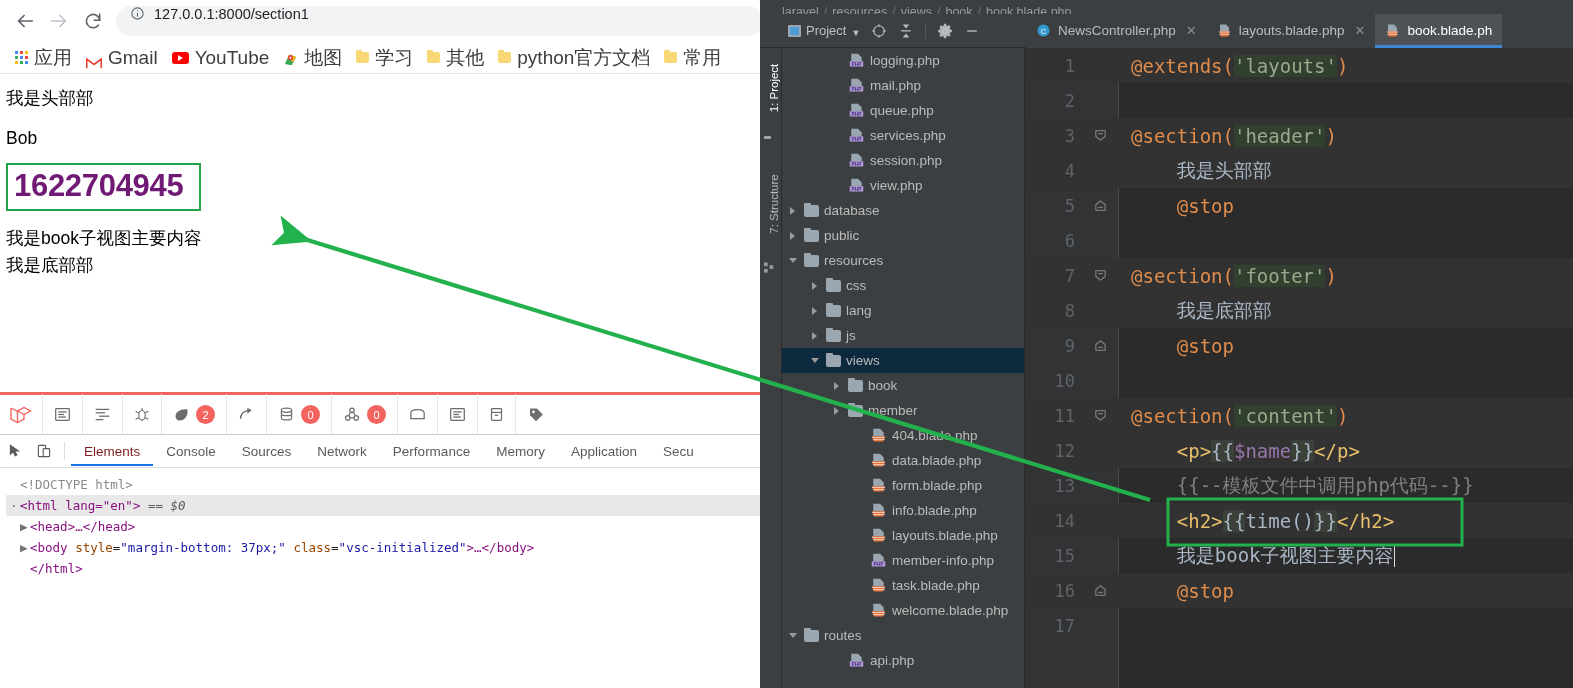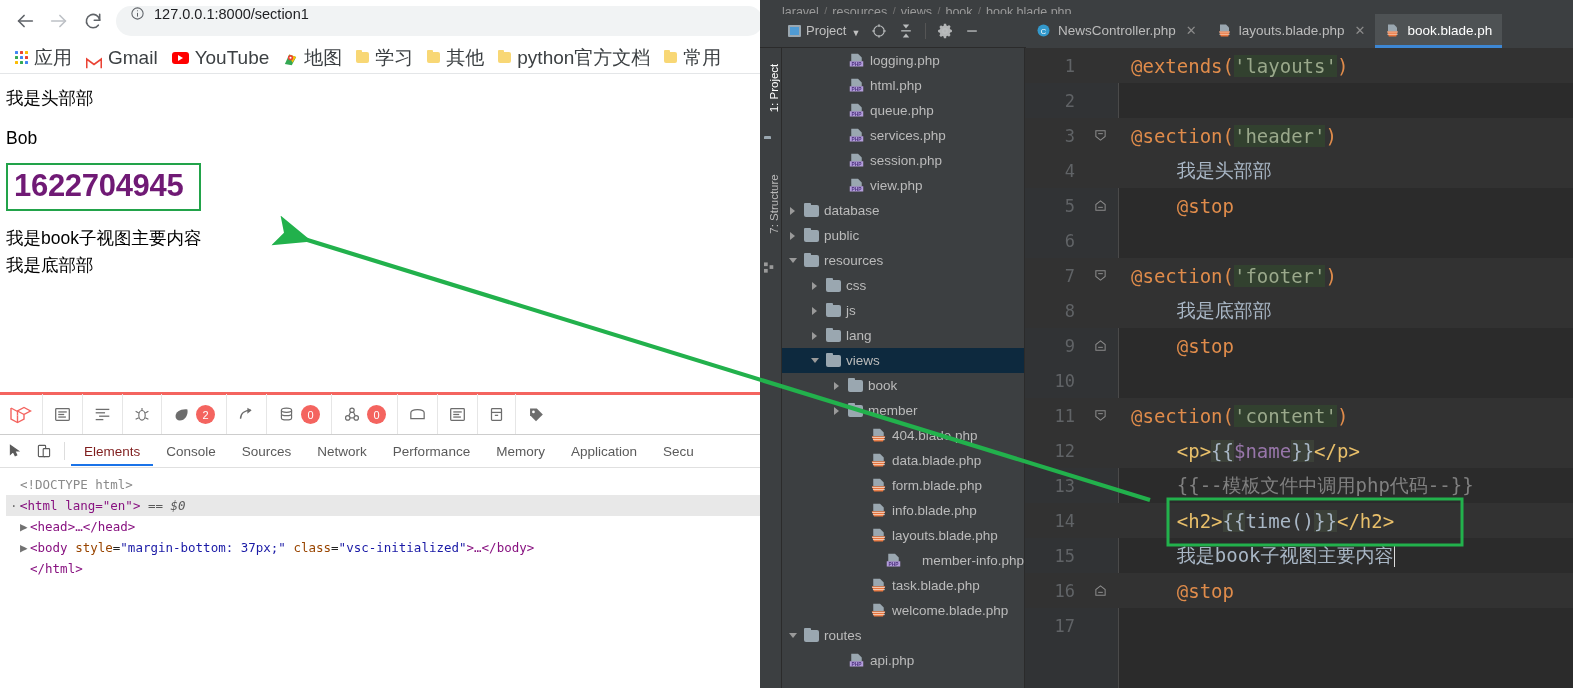--- a/index.html
+++ b/index.html
@@ -528,21 +528,21 @@
           </div>
           <div class="trow" style="padding-left: 48px;">
             <span class="tw"></span>
             <span style="display: flex;">
               <svg width="17" height="15" viewBox="0 0 22 20">
                 <path d="M4 1h9l5 5v5H4z" fill="#9aa7b0"></path>
                 <rect x="2" y="11" width="18" height="7" fill="#b39ddb"></rect>
                 <text x="11" y="17" font-size="6.5" fill="#4a2f7a" text-anchor="middle" font-family="Liberation Sans" font-weight="bold">PHP</text>
               </svg>
             </span>
-            <span>html.php</span>
+            <span>mail.php</span>
           </div>
           <div class="trow" style="padding-left: 48px;">
             <span class="tw"></span>
             <span style="display: flex;">
               <svg width="17" height="15" viewBox="0 0 22 20">
                 <path d="M4 1h9l5 5v5H4z" fill="#9aa7b0"></path>
                 <rect x="2" y="11" width="18" height="7" fill="#b39ddb"></rect>
                 <text x="11" y="17" font-size="6.5" fill="#4a2f7a" text-anchor="middle" font-family="Liberation Sans" font-weight="bold">PHP</text>
               </svg>
             </span>
@@ -607,28 +607,28 @@
               <i class="tri"></i>
             </span>
             <span class="fld"></span>
             <span>css</span>
           </div>
           <div class="trow" style="padding-left: 26px;">
             <span class="tw">
               <i class="tri"></i>
             </span>
             <span class="fld"></span>
+            <span>lang</span>
+          </div>
+          <div class="trow" style="padding-left: 26px;">
+            <span class="tw">
+              <i class="tri"></i>
+            </span>
+            <span class="fld"></span>
             <span>js</span>
-          </div>
-          <div class="trow" style="padding-left: 26px;">
-            <span class="tw">
-              <i class="tri"></i>
-            </span>
-            <span class="fld"></span>
-            <span>lang</span>
           </div>
           <div class="trow sel" style="padding-left: 26px;">
             <span class="tw">
               <i class="tri-d"></i>
             </span>
             <span class="fld"></span>
             <span>views</span>
           </div>
           <div class="trow" style="padding-left: 48px;">
             <span class="tw">
@@ -692,21 +692,21 @@
             <span class="tw"></span>
             <span style="display: flex;">
               <svg width="17" height="15" viewBox="0 0 22 20">
                 <path d="M4 1h9l5 5v5H4z" fill="#9aa7b0"></path>
                 <path d="M2 11h18l-3 7H5z" fill="#e8743b"></path>
                 <path d="M2.5 12.5h17M3.5 15.5h16" stroke="#fff" stroke-width="0.9"></path>
               </svg>
             </span>
             <span>layouts.blade.php</span>
           </div>
-          <div class="trow" style="padding-left: 70px; justify-content: space-between;">
+          <div class="trow" style="padding-left: 70px;">
             <span class="tw"></span>
             <span style="display: flex;">
               <svg width="17" height="15" viewBox="0 0 22 20">
                 <path d="M4 1h9l5 5v5H4z" fill="#9aa7b0"></path>
                 <rect x="2" y="11" width="18" height="7" fill="#b39ddb"></rect>
                 <text x="11" y="17" font-size="6.5" fill="#4a2f7a" text-anchor="middle" font-family="Liberation Sans" font-weight="bold">PHP</text>
               </svg>
             </span>
             <span>member-info.php</span>
           </div>

